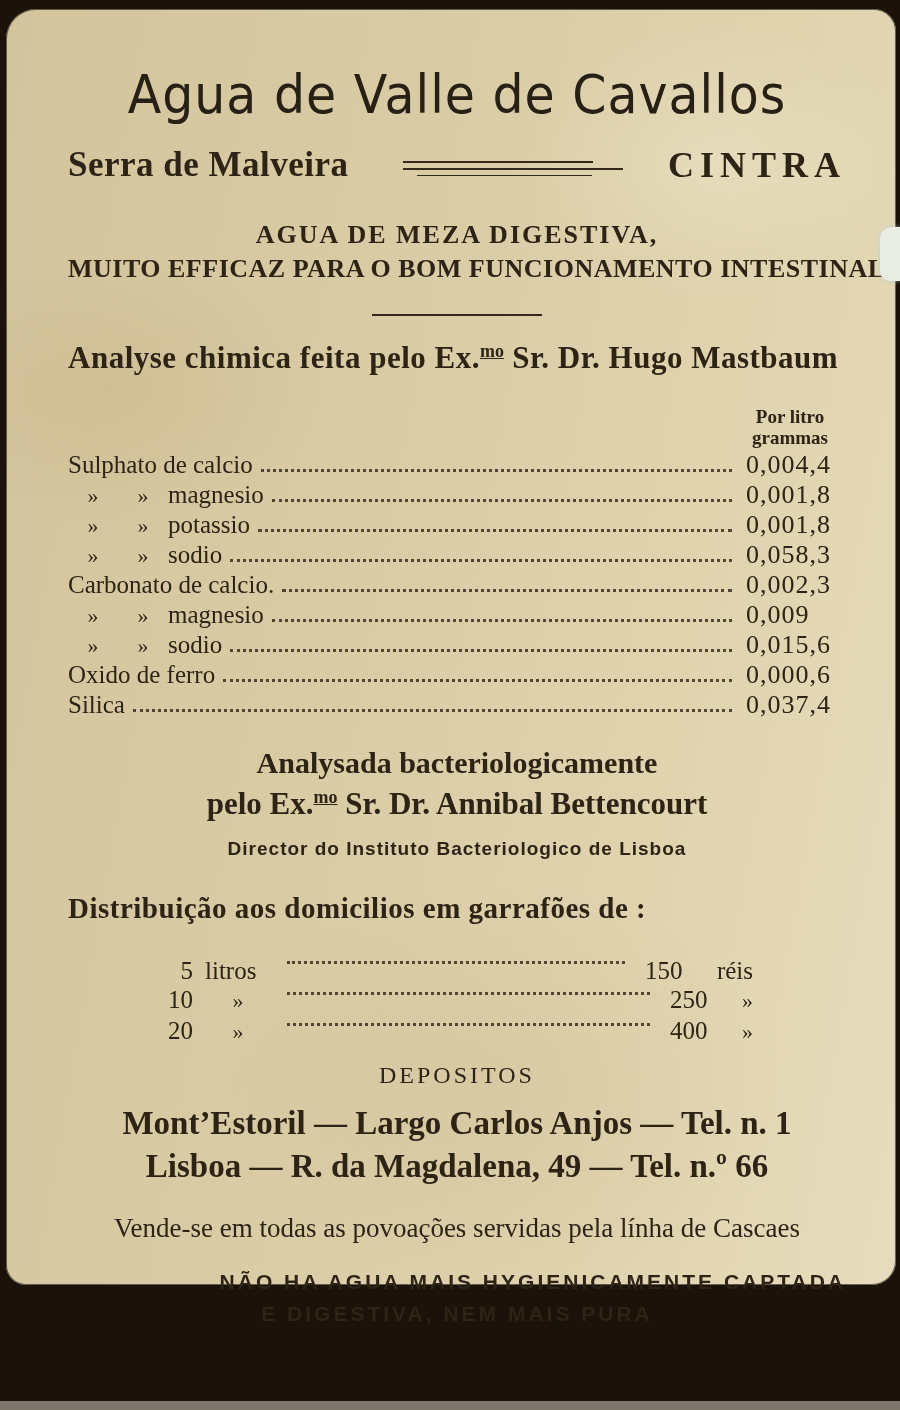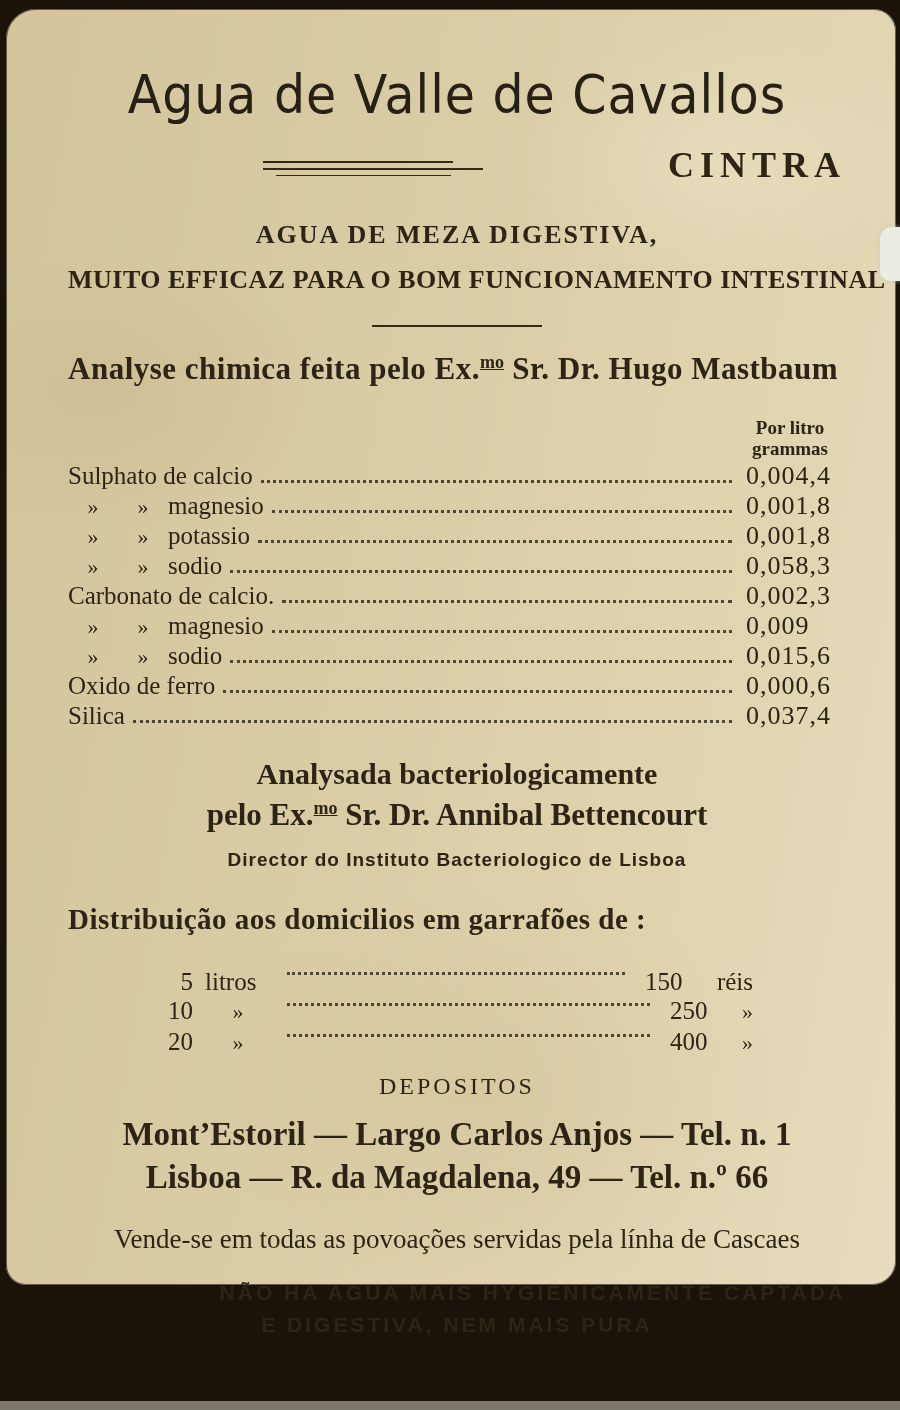--- a/index.html
+++ b/index.html
@@ -58,21 +58,21 @@
   .ln1{width:190px;margin-right:30px;}
   .ln2{width:220px;}
   .ln3{width:175px;margin-right:18px;height:1px !important;}
   .hdr-right{
     font-weight:bold;font-size:36px;letter-spacing:6px;
     white-space:nowrap;
   }
   
   .subtitle{margin-top:34px;text-align:center;}
   .subtitle .s1{font-weight:bold;font-size:26px;letter-spacing:2px;}
-  .subtitle .s2{font-weight:bold;font-size:26px;letter-spacing:.5px;margin-top:15px;white-space:nowrap;text-align:right;}
+  .subtitle .s2{font-weight:bold;font-size:26px;letter-spacing:.5px;margin-top:4px;white-space:nowrap;text-align:right;}
   .mini-rule{
     width:170px;height:2px;background:#33291a;margin:30px auto 24px auto;
   }
   
   .an-heading{
     font-weight:bold;font-size:31px;letter-spacing:.5px;white-space:nowrap;
   }
   sup.u{font-size:58%;vertical-align:super;text-decoration:underline;letter-spacing:0;}
   .unit-hdr{
     width:112px;margin:30px 0 2px auto;text-align:center;
@@ -122,20 +122,21 @@
   }
 </style>
 </head>
 <body>
 
 <div class="card">
 
   <div class="title">Agua de Valle de Cavallos</div>
 
   <div class="hdr-row">
+    <div class="hdr-left">Serra de Malveira</div>
     <div class="hdr-lines">
       <div class="ln ln1"></div>
       <div class="ln ln2"></div>
       <div class="ln ln3"></div>
     </div>
     <div class="hdr-right">CINTRA</div>
   </div>
 
   <div class="subtitle">
     <div class="s1">AGUA DE MEZA DIGESTIVA,</div>

